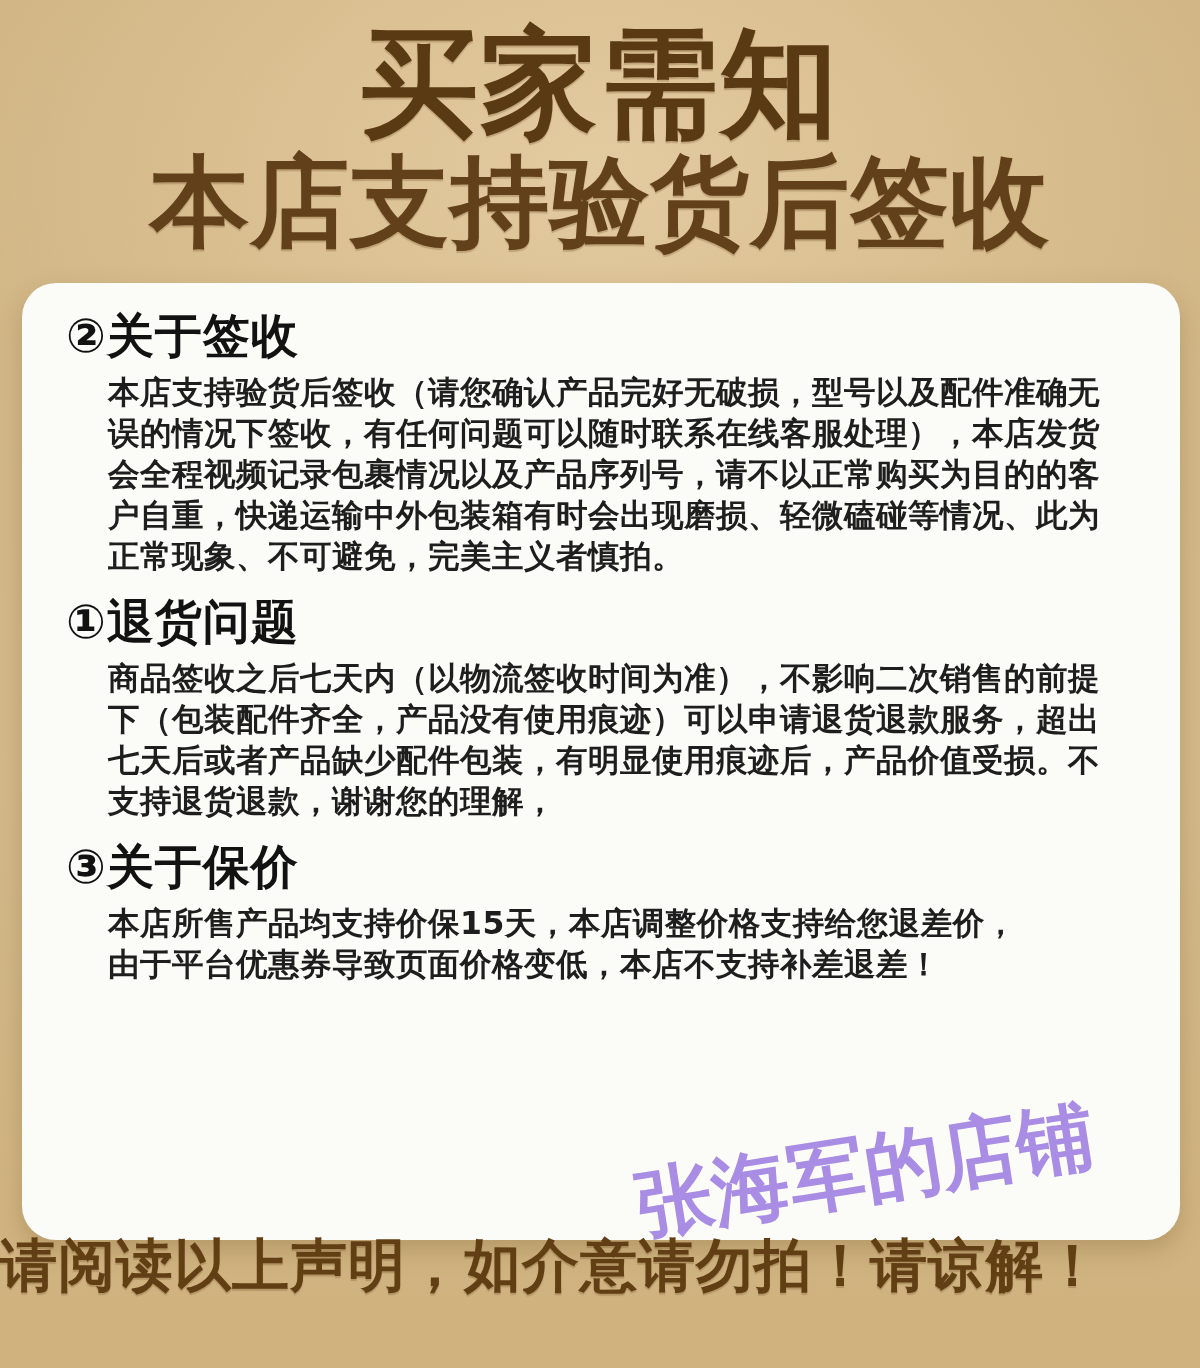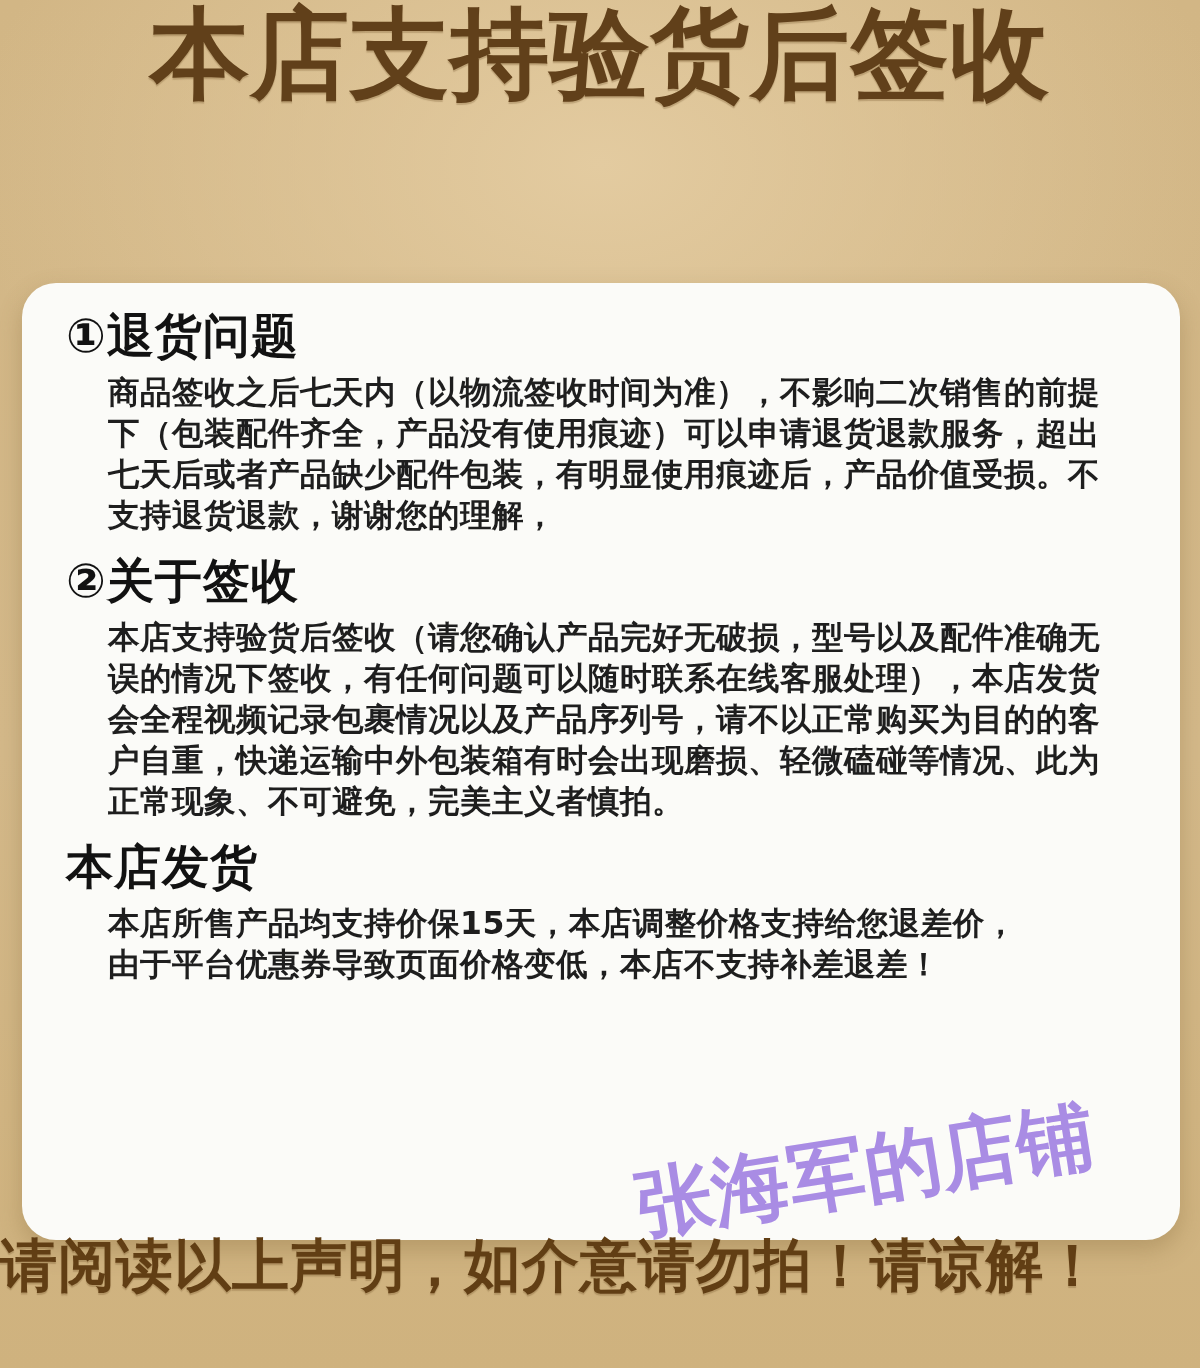--- a/index.html
+++ b/index.html
@@ -102,44 +102,45 @@
     color: #613e14;
     text-shadow: 0 2px 1px rgba(90,58,18,0.25);
   }
 </style>
 </head>
 <body>
 
 <div class="stage">
 
   <div class="header">
+    <div class="title">买家需知</div>
     <div class="subtitle">本店支持验货后签收</div>
   </div>
 
   <div class="card">
-
-    <div class="sec">
-      <h2>①退货问题</h2>
-      <p>商品签收之后七天内（以物流签收时间为准），不影响二次销售的前提
-下（包装配件齐全，产品没有使用痕迹）可以申请退货退款服务，超出
-七天后或者产品缺少配件包装，有明显使用痕迹后，产品价值受损。不
-支持退货退款，谢谢您的理解，</p>
-    </div>
 
     <div class="sec">
       <h2>②关于签收</h2>
       <p>本店支持验货后签收（请您确认产品完好无破损，型号以及配件准确无
 误的情况下签收，有任何问题可以随时联系在线客服处理），本店发货
 会全程视频记录包裹情况以及产品序列号，请不以正常购买为目的的客
 户自重，快递运输中外包装箱有时会出现磨损、轻微磕碰等情况、此为
 正常现象、不可避免，完美主义者慎拍。</p>
     </div>
 
     <div class="sec">
-      <h2>本店发货</h2>
+      <h2>①退货问题</h2>
+      <p>商品签收之后七天内（以物流签收时间为准），不影响二次销售的前提
+下（包装配件齐全，产品没有使用痕迹）可以申请退货退款服务，超出
+七天后或者产品缺少配件包装，有明显使用痕迹后，产品价值受损。不
+支持退货退款，谢谢您的理解，</p>
+    </div>
+
+    <div class="sec">
+      <h2>③关于保价</h2>
       <p>本店所售产品均支持价保15天，本店调整价格支持给您退差价，
 由于平台优惠券导致页面价格变低，本店不支持补差退差！</p>
     </div>
 
     <div class="sec">
     </div>
 
   </div>
 
   <div class="watermark">张海军的店铺</div>

